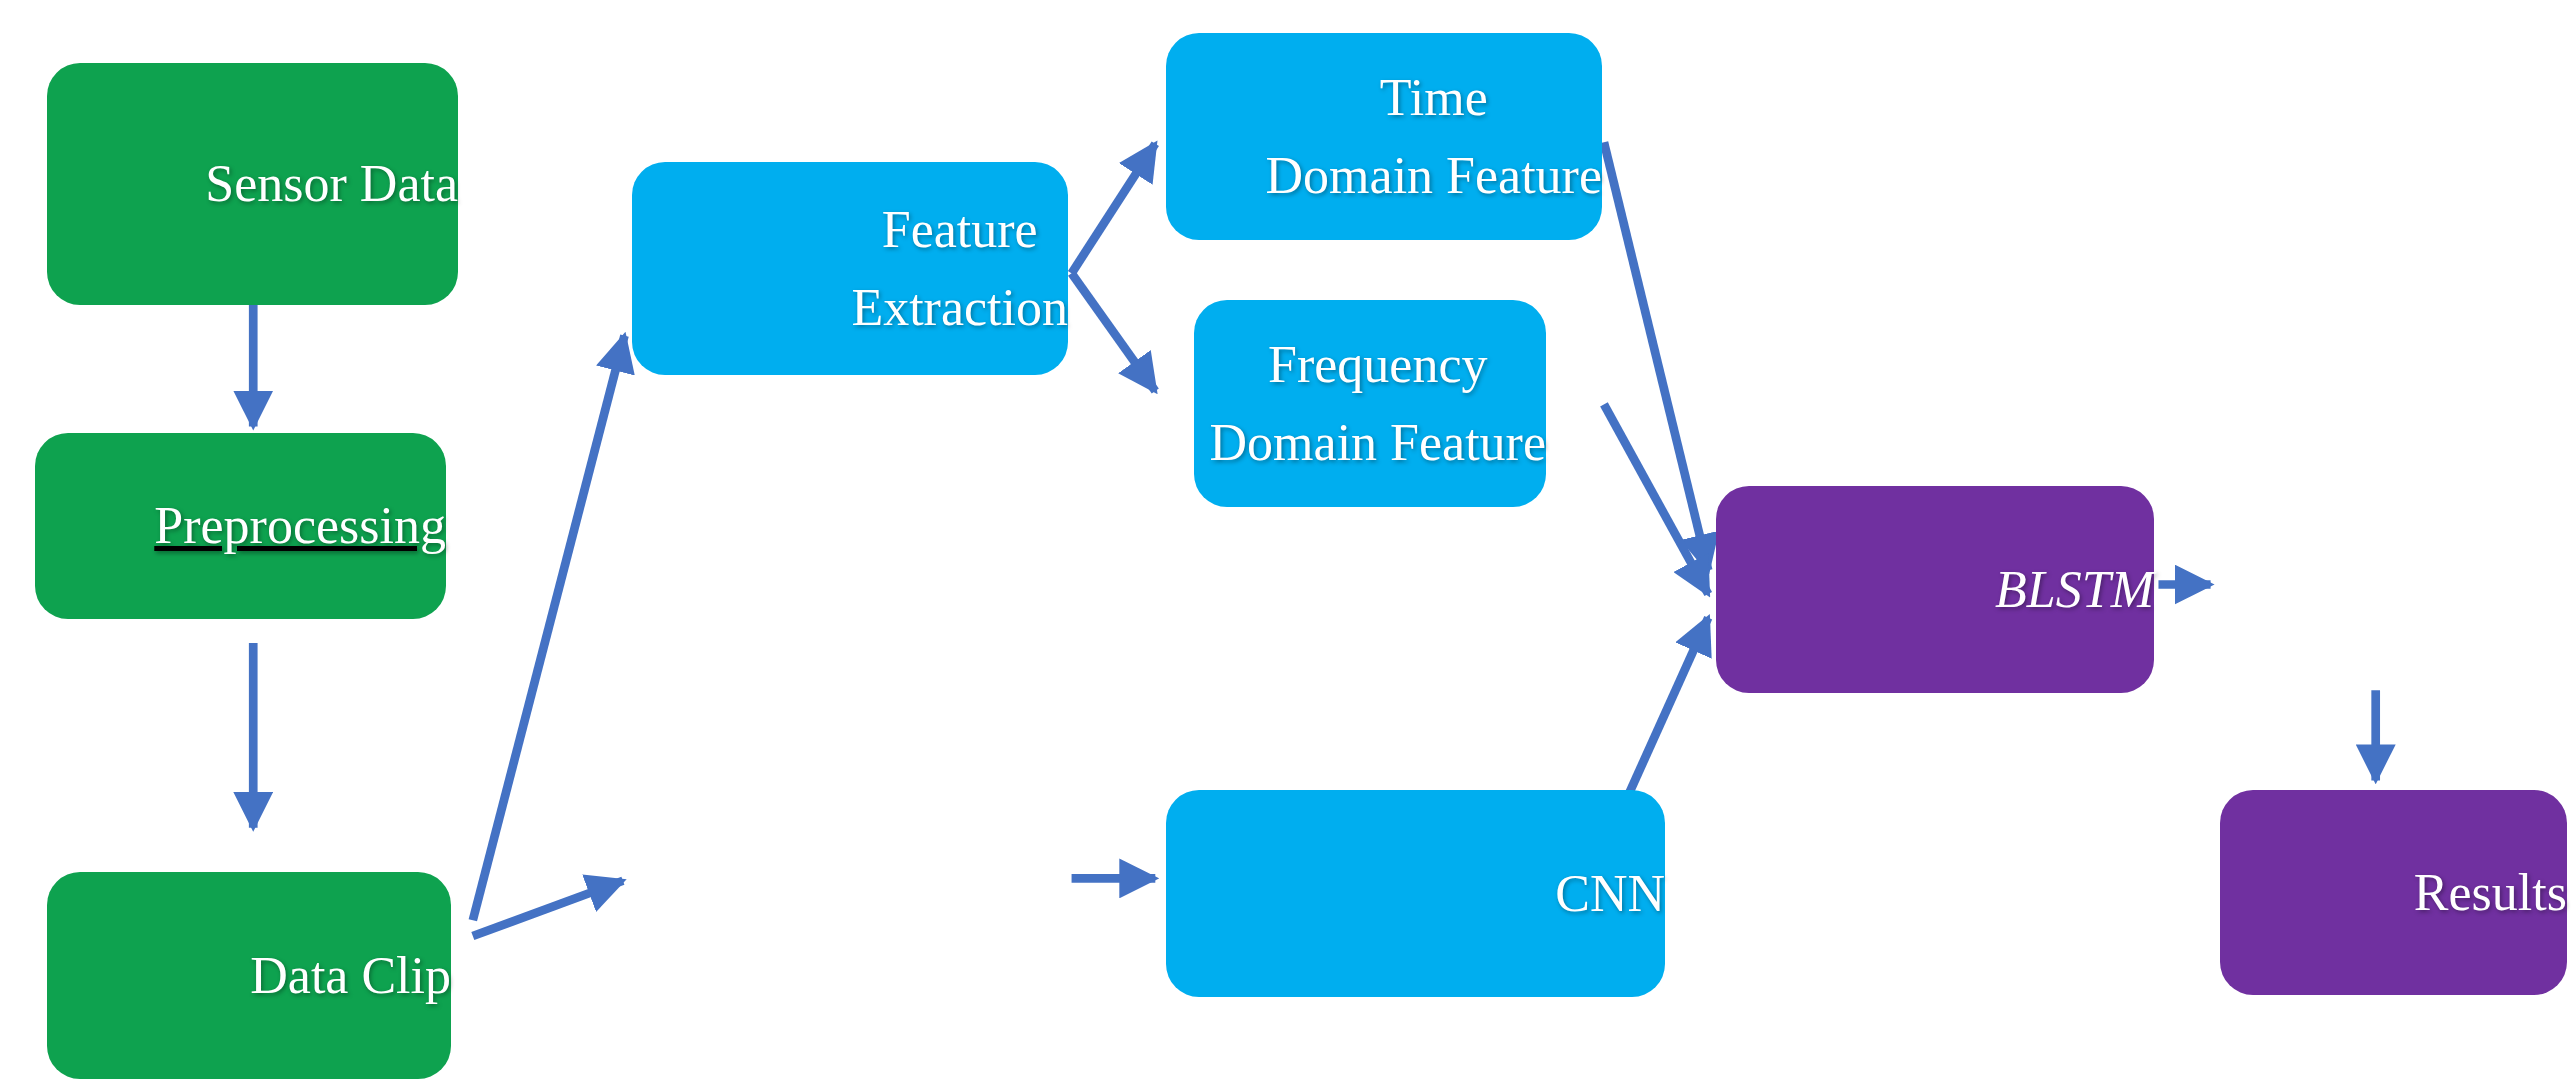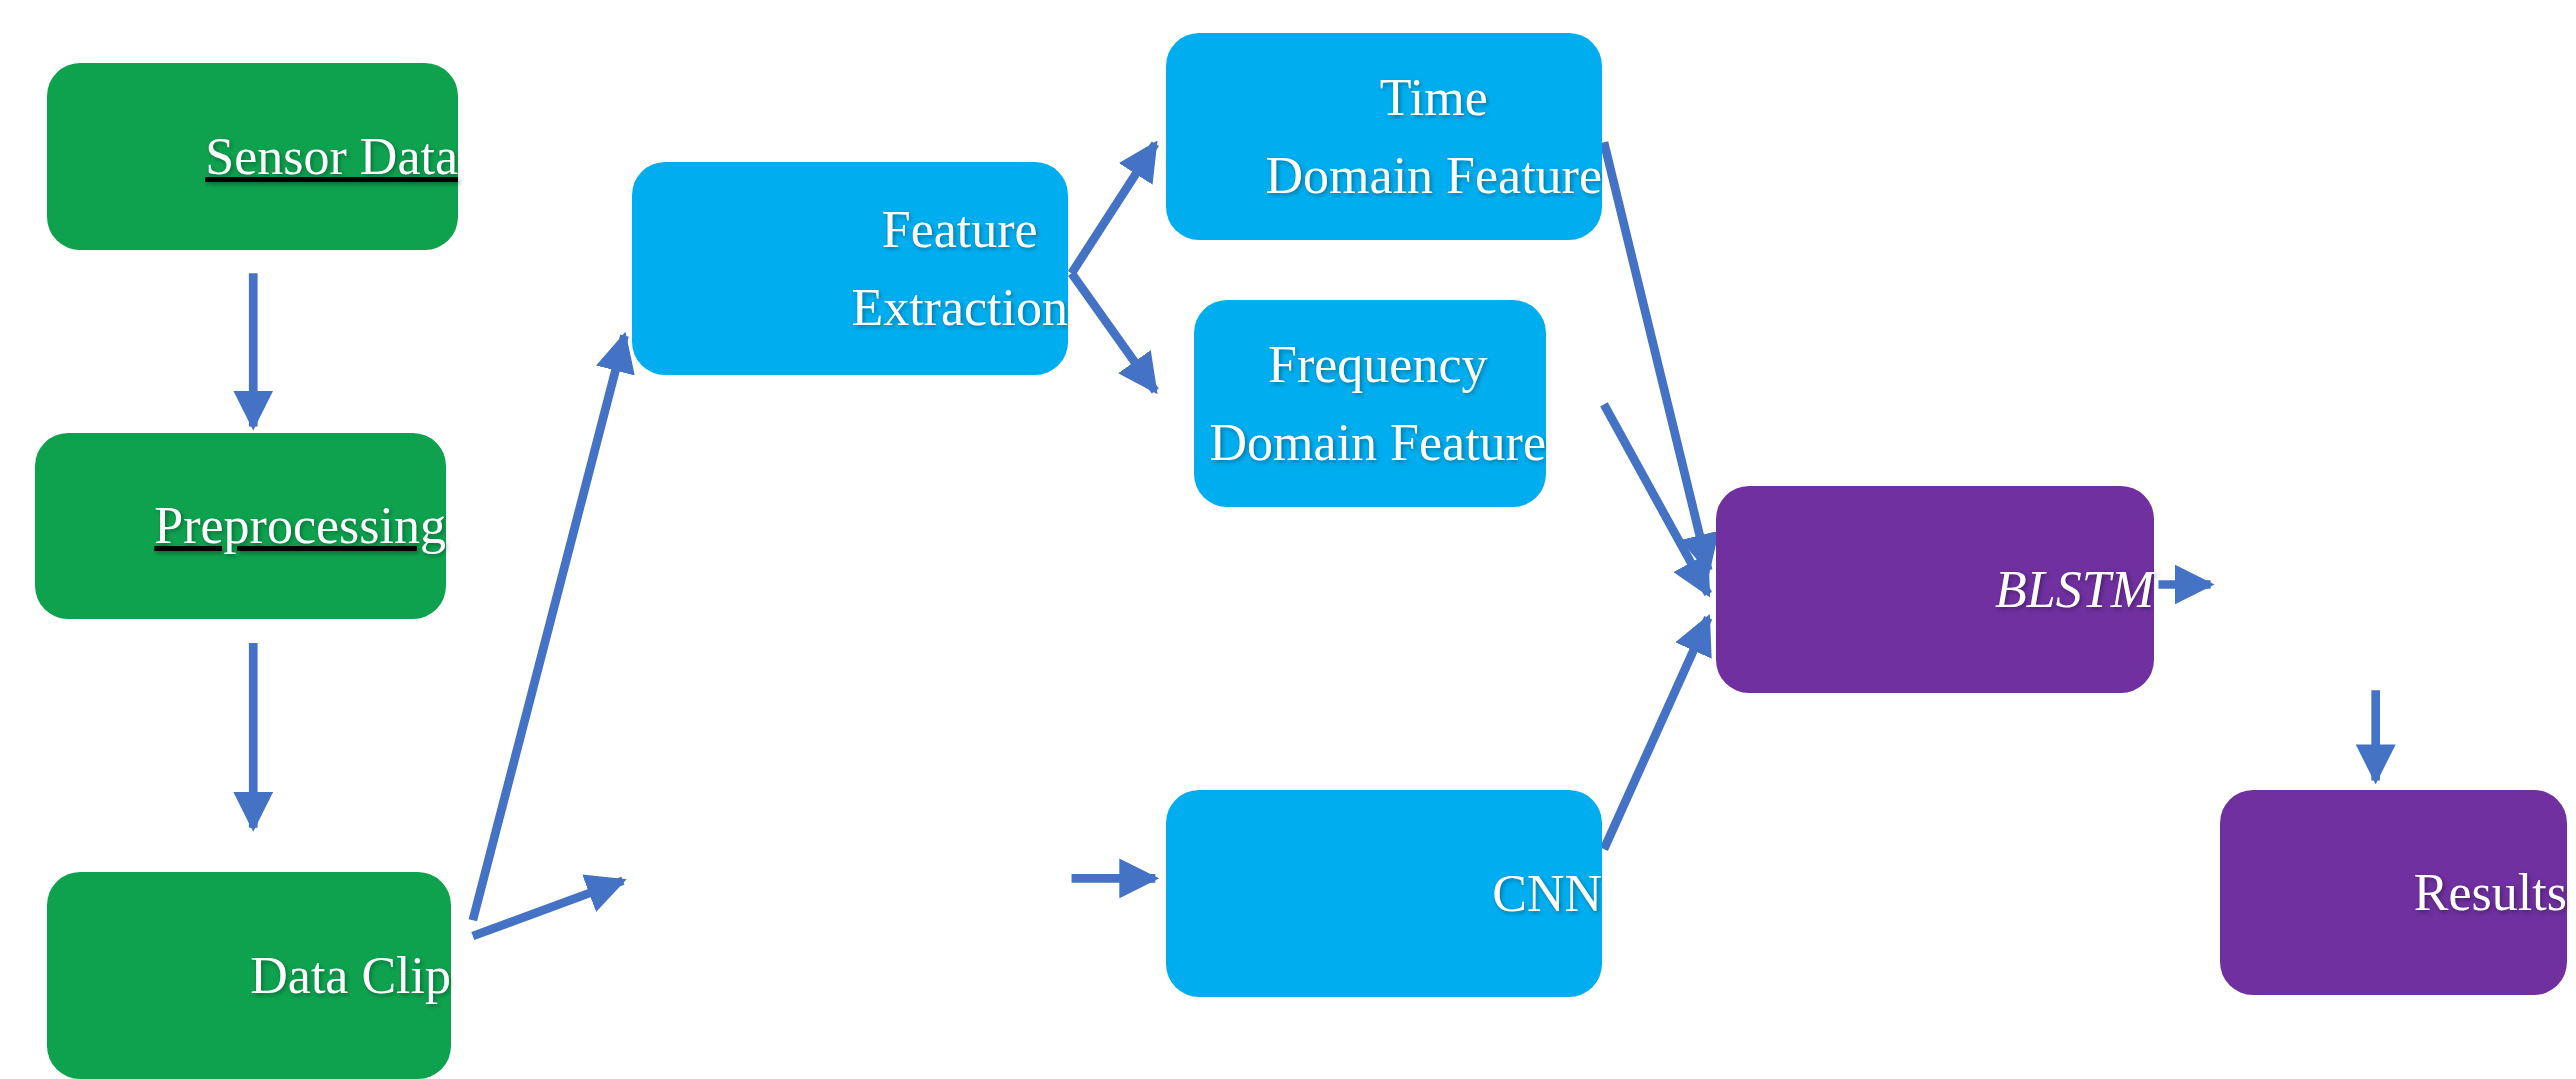--- a/index.html
+++ b/index.html
@@ -37,28 +37,28 @@
     line-height: 1.5;
     text-align: center;
     white-space: pre-line;
     text-shadow: 1.6px 2.4px 4px rgba(0,0,0,0.35);
   }
   .c-green  { background: #0EA24F; }
   .c-blue   { background: #00AEEF; }
   .c-purple { background: #7030A0; }
 
   
-  #n-sensor-data        { left: 47px;   top: 63px;   width: 411px; height: 187px; text-decoration: underline; }
+  #n-sensor-data        { left: 47px;   top: 63px;   width: 411px; height: 242px; }
   #n-preprocessing      { left: 35px;   top: 433px;  width: 411px; height: 186px; text-decoration: underline; }
   #n-data-clip          { left: 47px;   top: 872px; width: 404px; height: 207px; }
   #n-feature-extraction { left: 632px;  top: 162px;  width: 436px; height: 213px; }
   #n-time-domain        { left: 1166px; top: 33px;   width: 436px; height: 207px; }
   #n-frequency-domain   { left: 1166px; top: 300px;  width: 352px; height: 207px; margin-left: 28px; }
   #n-data-permutation   { left: 632px;  top: 790px; width: 436px; height: 207px; }
-  #n-cnn                { left: 1166px; top: 790px; width: 436px; height: 207px; }
+  #n-cnn                { left: 1166px; top: 790px; width: 499px; height: 207px; }
   #n-blstm              { left: 1716px; top: 486px;  width: 438px; height: 207px; font-style: italic; }
   #n-ctc-loss           { left: 2220px; top: 484px;  width: 316px; height: 204px; }
   #n-results            { left: 2220px; top: 790px; width: 347px; height: 205px; }
 </style>
 </head>
 <body>
 
 <div class="canvas">
 
   <svg class="edges-layer" viewBox="0 0 3260 1366" xmlns="http://www.w3.org/2000/svg">

